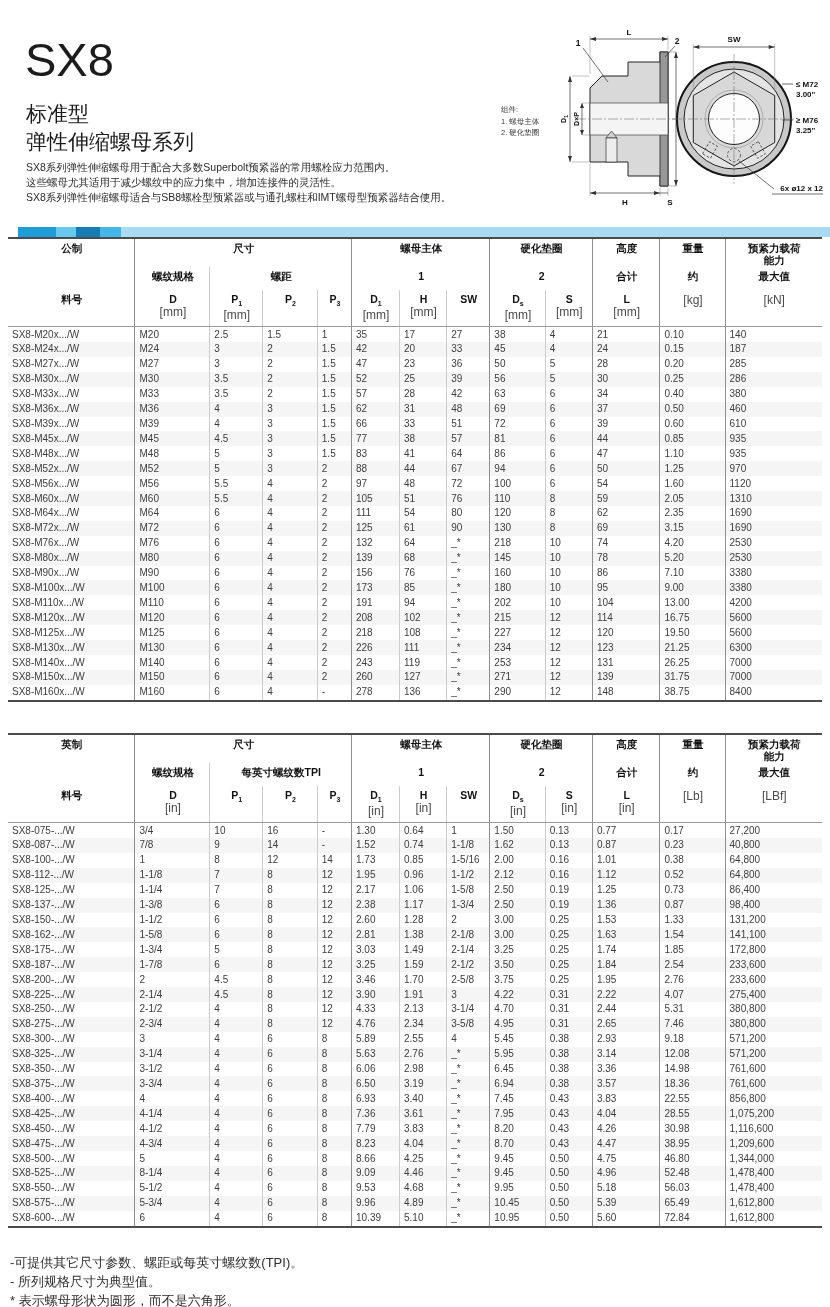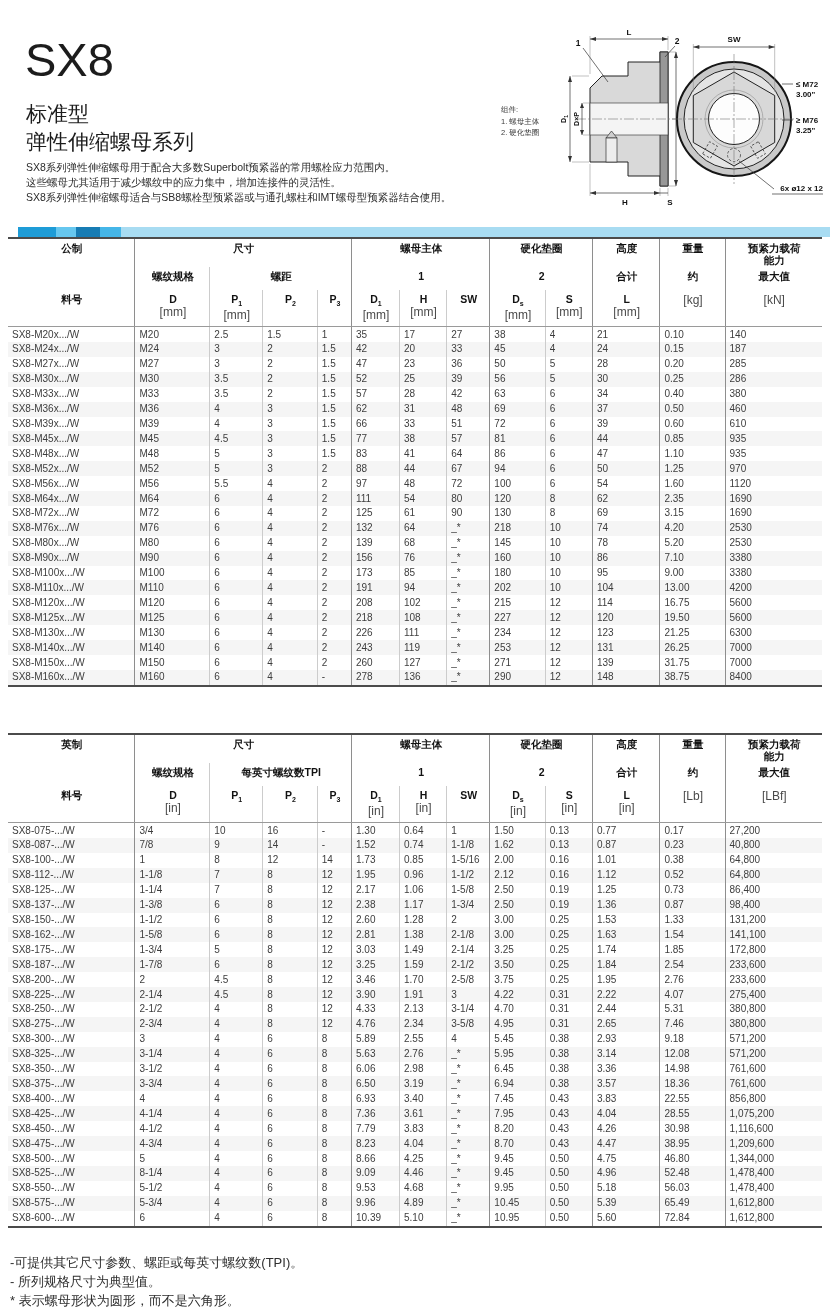--- a/index.html
+++ b/index.html
@@ -385,20 +385,35 @@
             <td class="bd">97</td>
             <td class="bl">48</td>
             <td class="bl">72</td>
             <td class="bd">100</td>
             <td class="bl">6</td>
             <td class="bd">54</td>
             <td class="bd">1.60</td>
             <td class="bd">1120</td>
           </tr>
           <tr>
+            <td class="">SX8-M60x.../W</td>
+            <td class="bd">M60</td>
+            <td class="bl">5.5</td>
+            <td class="bl">4</td>
+            <td class="bl">2</td>
+            <td class="bd">105</td>
+            <td class="bl">51</td>
+            <td class="bl">76</td>
+            <td class="bd">110</td>
+            <td class="bl">8</td>
+            <td class="bd">59</td>
+            <td class="bd">2.05</td>
+            <td class="bd">1310</td>
+          </tr>
+          <tr>
             <td class="">SX8-M64x.../W</td>
             <td class="bd">M64</td>
             <td class="bl">6</td>
             <td class="bl">4</td>
             <td class="bl">2</td>
             <td class="bd">111</td>
             <td class="bl">54</td>
             <td class="bl">80</td>
             <td class="bd">120</td>
             <td class="bl">8</td>

